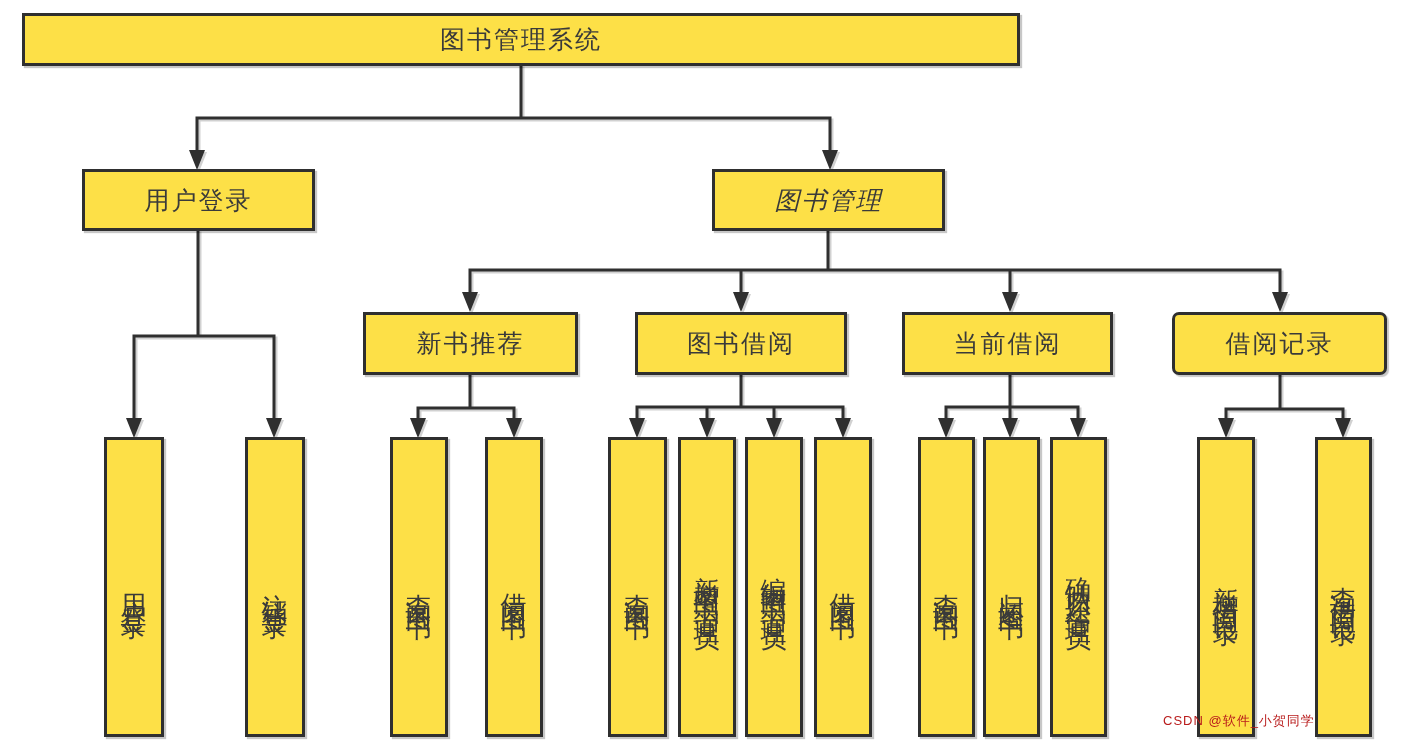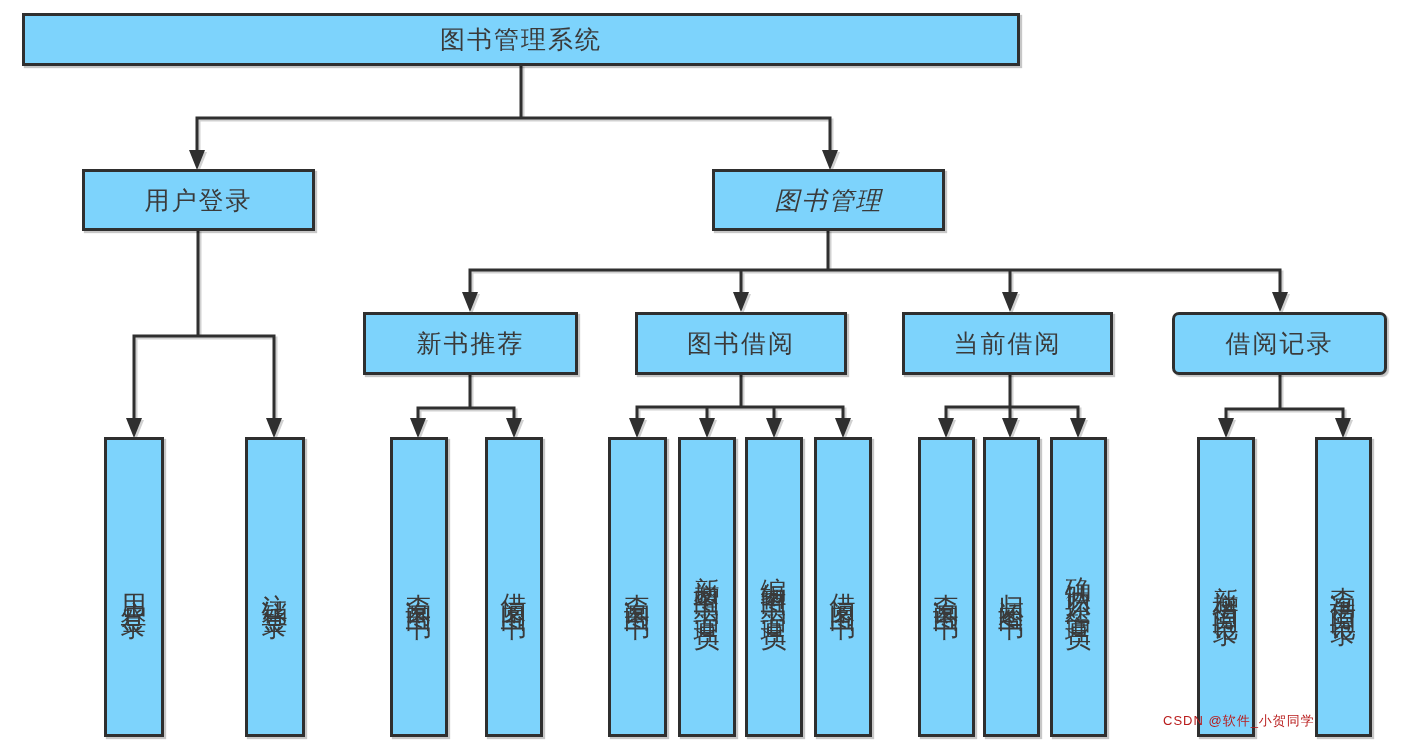--- a/index.html
+++ b/index.html
@@ -14,21 +14,21 @@
   }
   svg.edges {
     position: absolute;
     left: 0; top: 0;
     width: 1405px; height: 747px;
     filter: drop-shadow(2px 2px 0px rgba(0,0,0,0.18));
   }
   .node {
     position: absolute;
     box-sizing: border-box;
-    background: #7dd3fc;
+    background: #fde047;
     border: 3px solid #2f2f2f;
     display: flex;
     align-items: center;
     justify-content: center;
     box-shadow: 2px 2px 1px rgba(0,0,0,0.22);
   }
   .node.h { font-size: 25px; letter-spacing: 2px; white-space: nowrap; }
   .node.v .vtext {
     writing-mode: vertical-rl;
     text-orientation: mixed;

